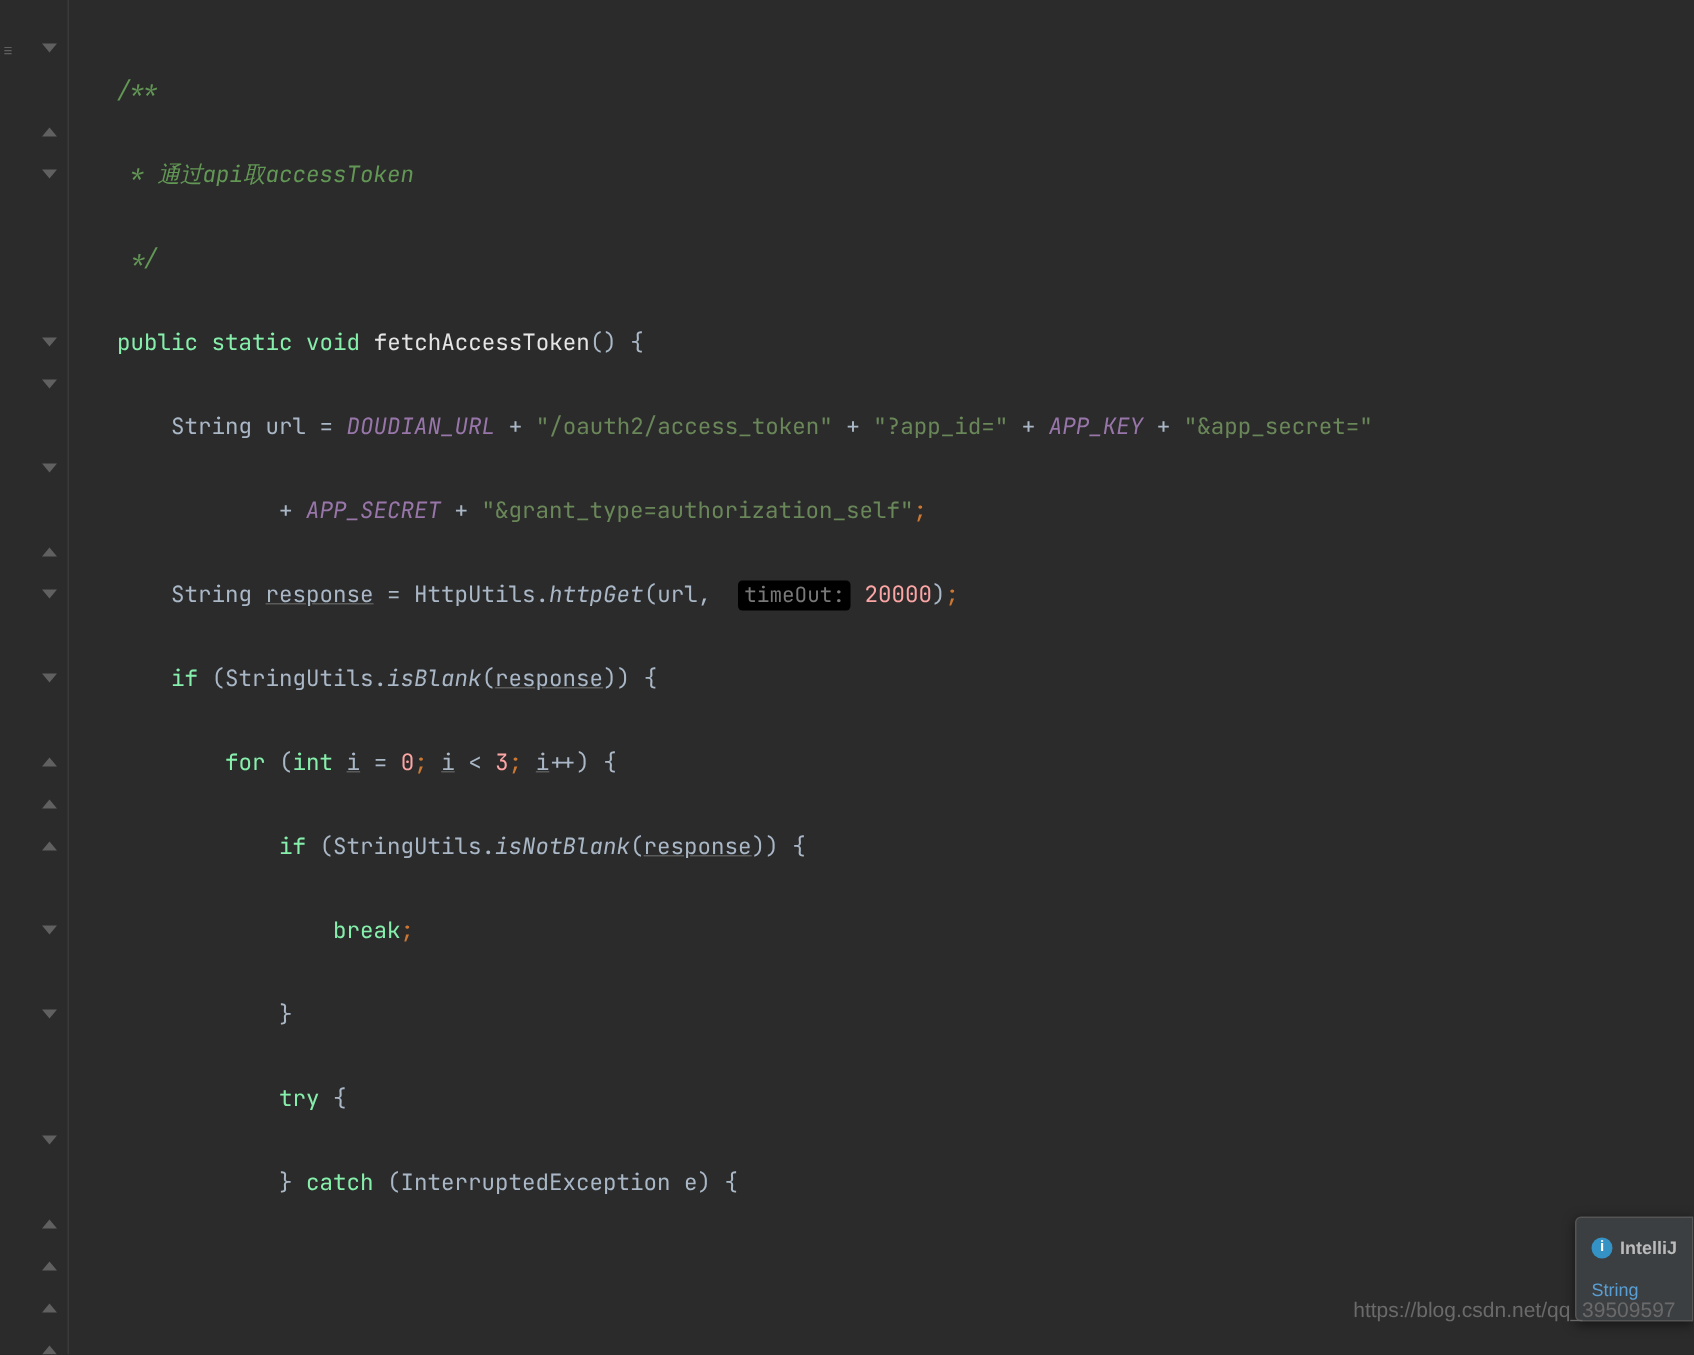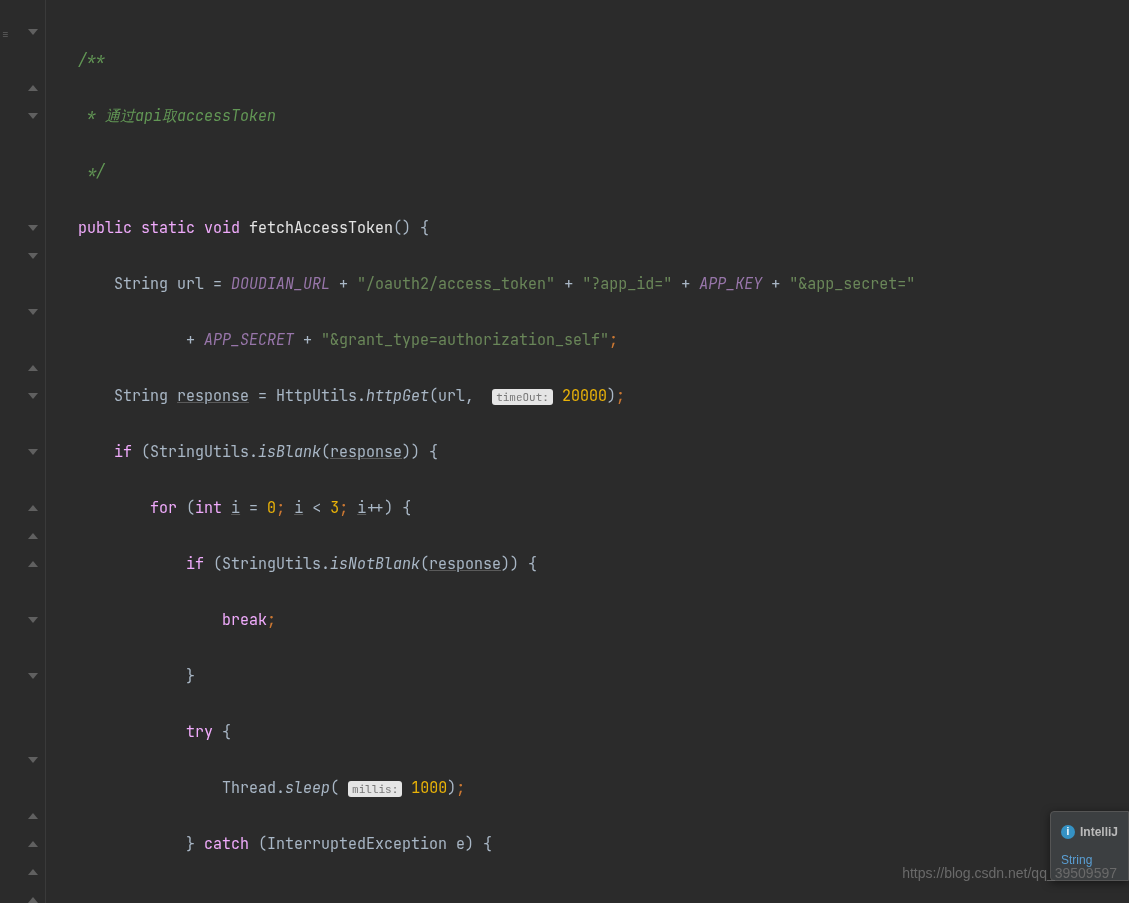--- a/index.html
+++ b/index.html
@@ -68,33 +68,33 @@
       flex: 1;
       padding: 18px 0 0 32px;
       white-space: pre;
       font-family: inherit;
     }
     .line {
       height: 28px;
       display: block;
     }
     .comment-doc { color: #629755; font-style: italic; }
-    .keyword { color: #f0abfc; }
+    .keyword { color: #86efac; }
     .method-decl { color: #e5e5e5; }
     .static-method { color: #a9b7c6; font-style: italic; margin-top: 48px; }
     .string { color: #6a8759; }
-    .number { color: #eab308; }
+    .number { color: #fca5a5; }
     .constant { color: #9876aa; font-style: italic; }
     .param-hint {
-      background: #e5e5e5;
+      background: #000000;
       color: #787878;
       padding: 1px 4px;
       border-radius: 3px;
       font-style: normal;
-      font-size: 11px;
+      font-size: 14px;
     }
     .underline { text-decoration: underline; text-decoration-color: #5a5a5a; }
     .semi { color: #cc7832; }
     .watermark {
       position: absolute;
       bottom: 16px;
       right: 12px;
       color: #6a6a6a;
       font-size: 14px;
       font-family: sans-serif;
@@ -224,21 +224,20 @@
 <span class="line"><span class="keyword">public</span> <span class="keyword">static</span> <span class="keyword">void</span> <span class="method-decl">fetchAccessToken</span><span>() {</span></span>
 <span class="line">    <span>String</span> <span>url</span><span> = </span><span class="constant">DOUDIAN_URL</span><span> + </span><span class="string">"/oauth2/access_token"</span><span> + </span><span class="string">"?app_id="</span><span> + </span><span class="constant">APP_KEY</span><span> + </span><span class="string">"&amp;app_secret="</span></span>
 <span class="line">           <span> + </span><span class="constant">APP_SECRET</span><span> + </span><span class="string">"&amp;grant_type=authorization_self"</span><span class="semi">;</span></span>
 <span class="line">    <span>String</span> <span class="underline">response</span><span> = HttpUtils.</span><span class="static-method">httpGet</span><span>(url, </span> <span class="param-hint">timeOut:</span> <span class="number">20000</span><span>)</span><span class="semi">;</span></span>
 <span class="line">    <span class="keyword">if</span><span> (StringUtils.</span><span class="static-method">isBlank</span><span>(</span><span class="underline">response</span><span>)) {</span></span>
 <span class="line">        <span class="keyword">for</span><span> (</span><span class="keyword">int</span><span> </span><span class="underline">i</span><span> = </span><span class="number">0</span><span class="semi">; </span><span class="underline">i</span><span> &lt; </span><span class="number">3</span><span class="semi">; </span><span class="underline">i</span><span>++) {</span></span>
 <span class="line">            <span class="keyword">if</span><span> (StringUtils.</span><span class="static-method">isNotBlank</span><span>(</span><span class="underline">response</span><span>)) {</span></span>
 <span class="line">                <span class="keyword">break</span><span class="semi">;</span></span>
 <span class="line">            <span>}</span></span>
 <span class="line">            <span class="keyword">try</span><span> {</span></span>
-<span class="line">                <span>Thread.</span><span class="static-method">sleep</span><span>(</span> <span class="param-hint">millis:</span> <span class="number">1000</span><span>)</span><span class="semi">;</span></span>
 <span class="line">            <span>} </span><span class="keyword">catch</span><span> (InterruptedException e) {</span></span>
 
 
 
 
 
 
 
 
 

